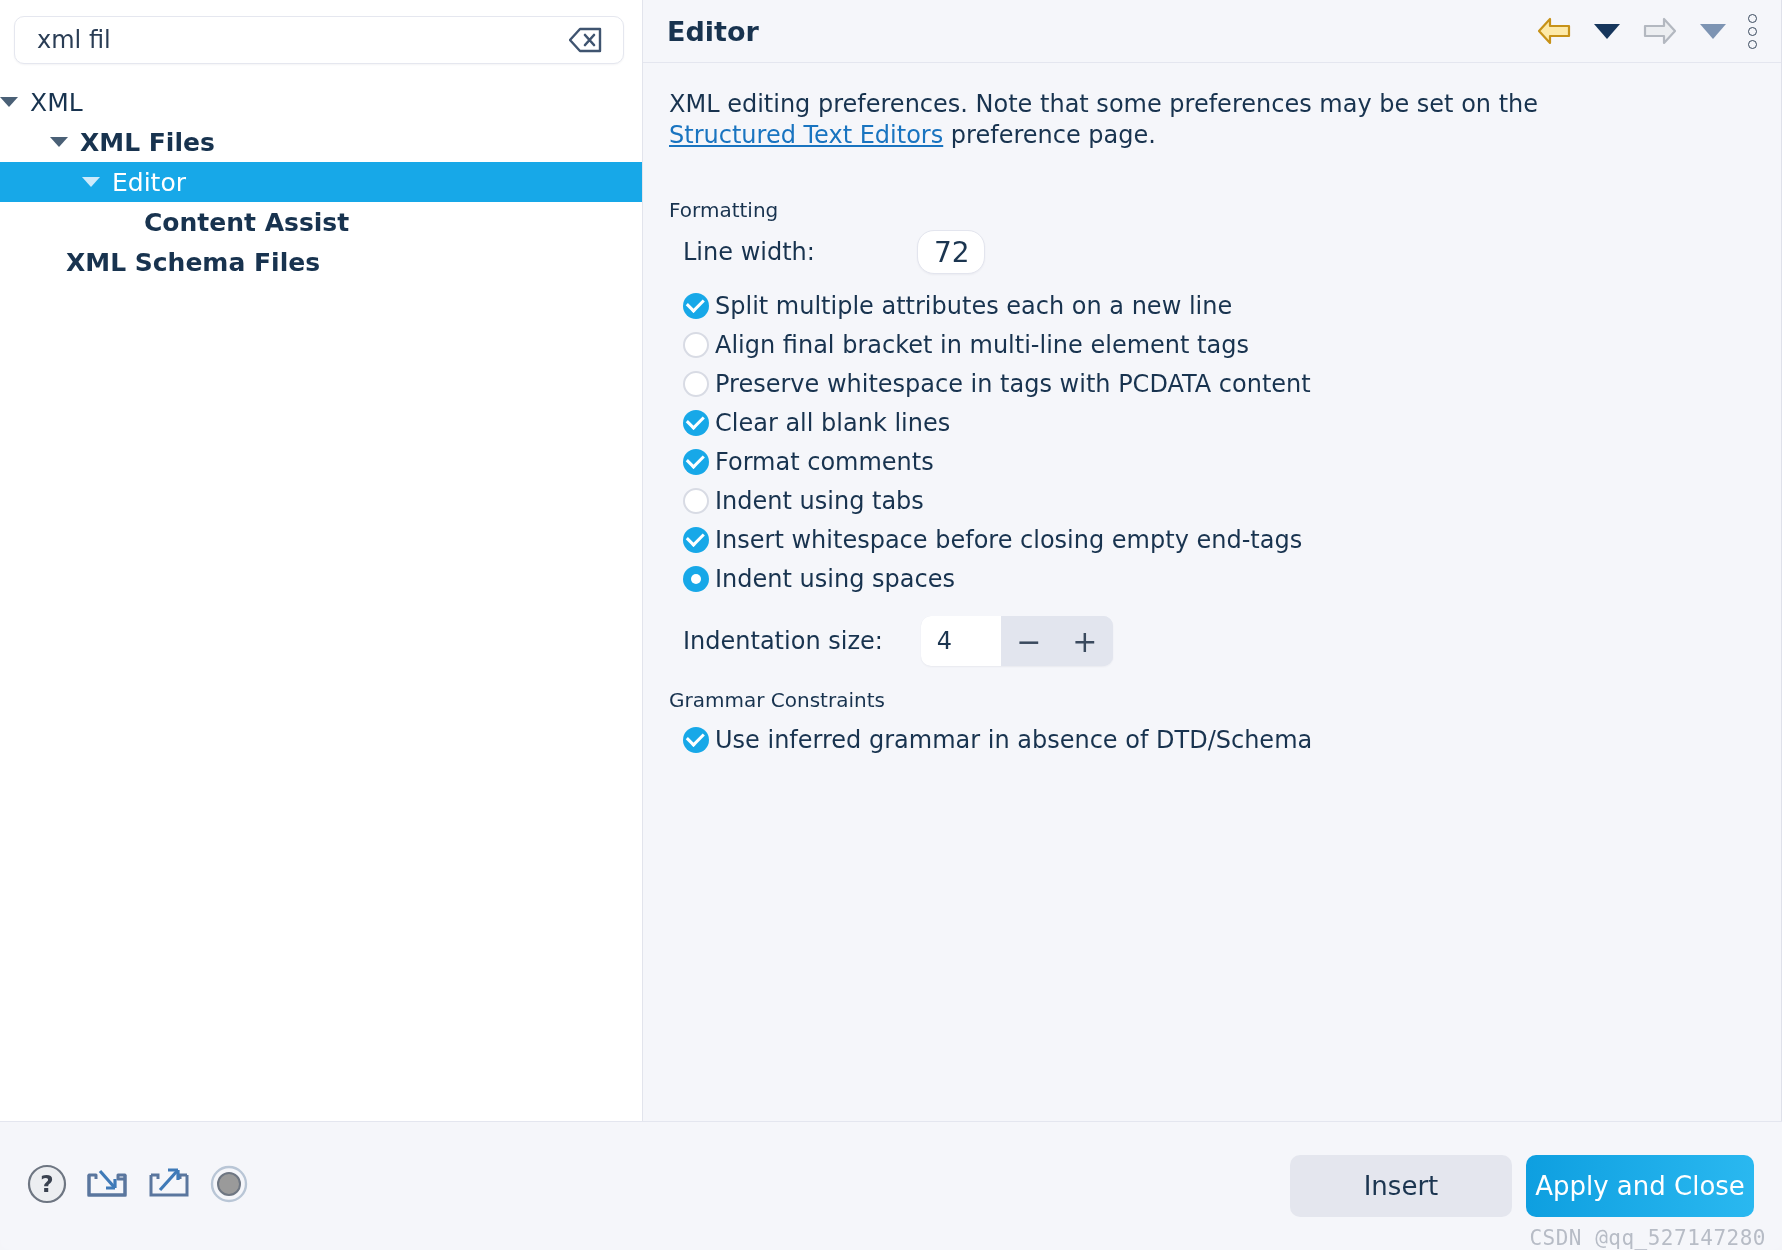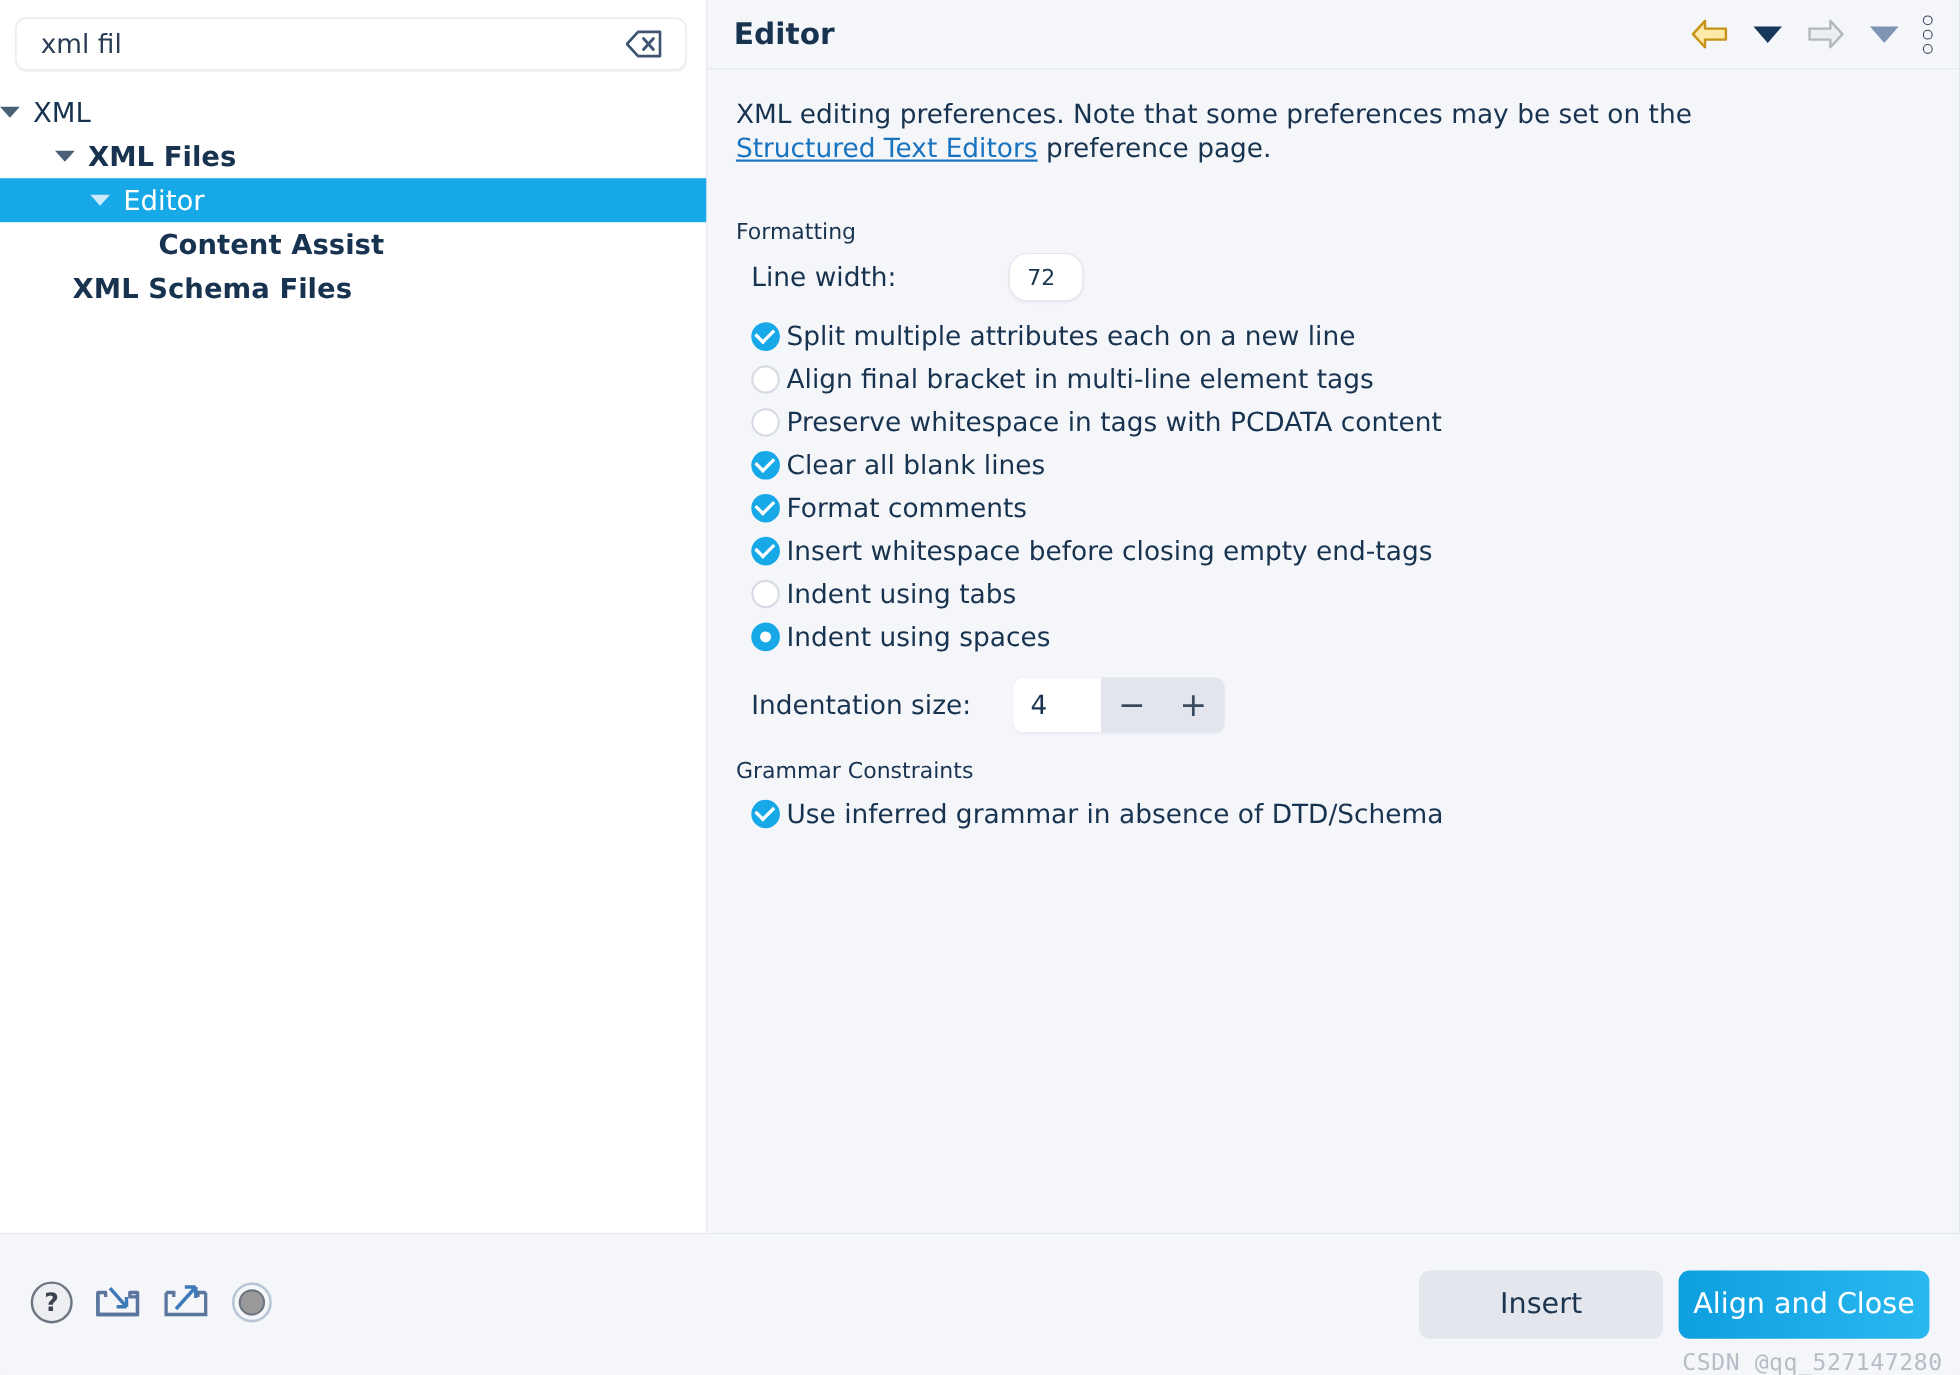--- a/index.html
+++ b/index.html
@@ -224,21 +224,21 @@
     width: 68px;
     height: 44px;
     background: #ffffff;
     border: 1px solid #e3e5ee;
     border-radius: 17px;
     box-shadow: 0 1px 2px rgba(30,40,70,0.05);
     display: flex;
     align-items: center;
     padding-left: 16px;
     box-sizing: border-box;
-    font-size: 20px;
+    font-size: 28px;
     color: #1b3550;
   }
 
   .stepper {
     display: flex;
     align-items: stretch;
     height: 50px;
     border-radius: 10px;
     overflow: hidden;
     background: #e2e5ee;
@@ -462,28 +462,28 @@
               </span>
             <span class="lbl">Clear all blank lines</span>
           </div>
           <div class="check-row row-indent">
             <span class="cb on">
                 <span class="tick"></span>
               </span>
             <span class="lbl">Format comments</span>
           </div>
           <div class="check-row row-indent">
+            <span class="rb off"></span>
+            <span class="lbl">Indent using tabs</span>
+          </div>
+          <div class="check-row row-indent">
             <span class="cb on">
                 <span class="tick"></span>
               </span>
             <span class="lbl">Insert whitespace before closing empty end-tags</span>
-          </div>
-          <div class="check-row row-indent">
-            <span class="rb off"></span>
-            <span class="lbl">Indent using tabs</span>
           </div>
           <div class="check-row row-indent">
             <span class="rb on">
                 <i></i>
               </span>
             <span class="lbl">Indent using spaces</span>
           </div>
         </div>
 
         <div class="field-row row-indent" style="margin-top:18px">
@@ -533,16 +533,16 @@
       </span>
       <span>
         <svg width="42" height="42" viewBox="0 0 42 42">
           <circle cx="21" cy="21" r="17" fill="none" stroke="#b9c6d6" stroke-width="2.4"></circle>
           <circle cx="21" cy="21" r="11" fill="#9a9a9a" stroke="#6e7682" stroke-width="2"></circle>
         </svg>
       </span>
     </div>
     <div class="spacer"></div>
     <div class="btn-flat btn-cancel">Insert</div>
-    <div class="btn-flat btn-apply">Align and Close</div>
+    <div class="btn-flat btn-apply">Apply and Close</div>
     <div class="watermark">CSDN @qq_527147280</div>
   </div>
 </div>
 
 </body></html>

